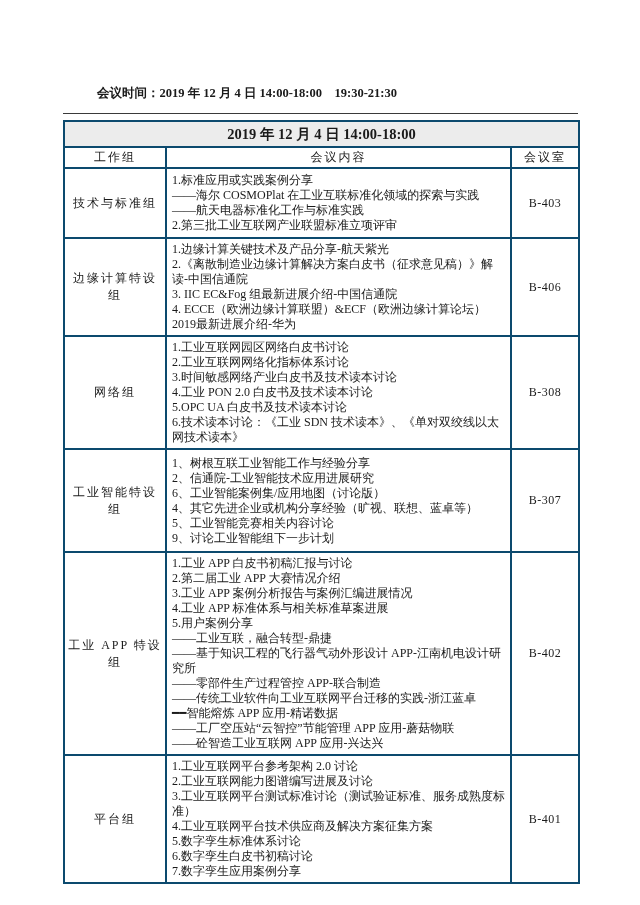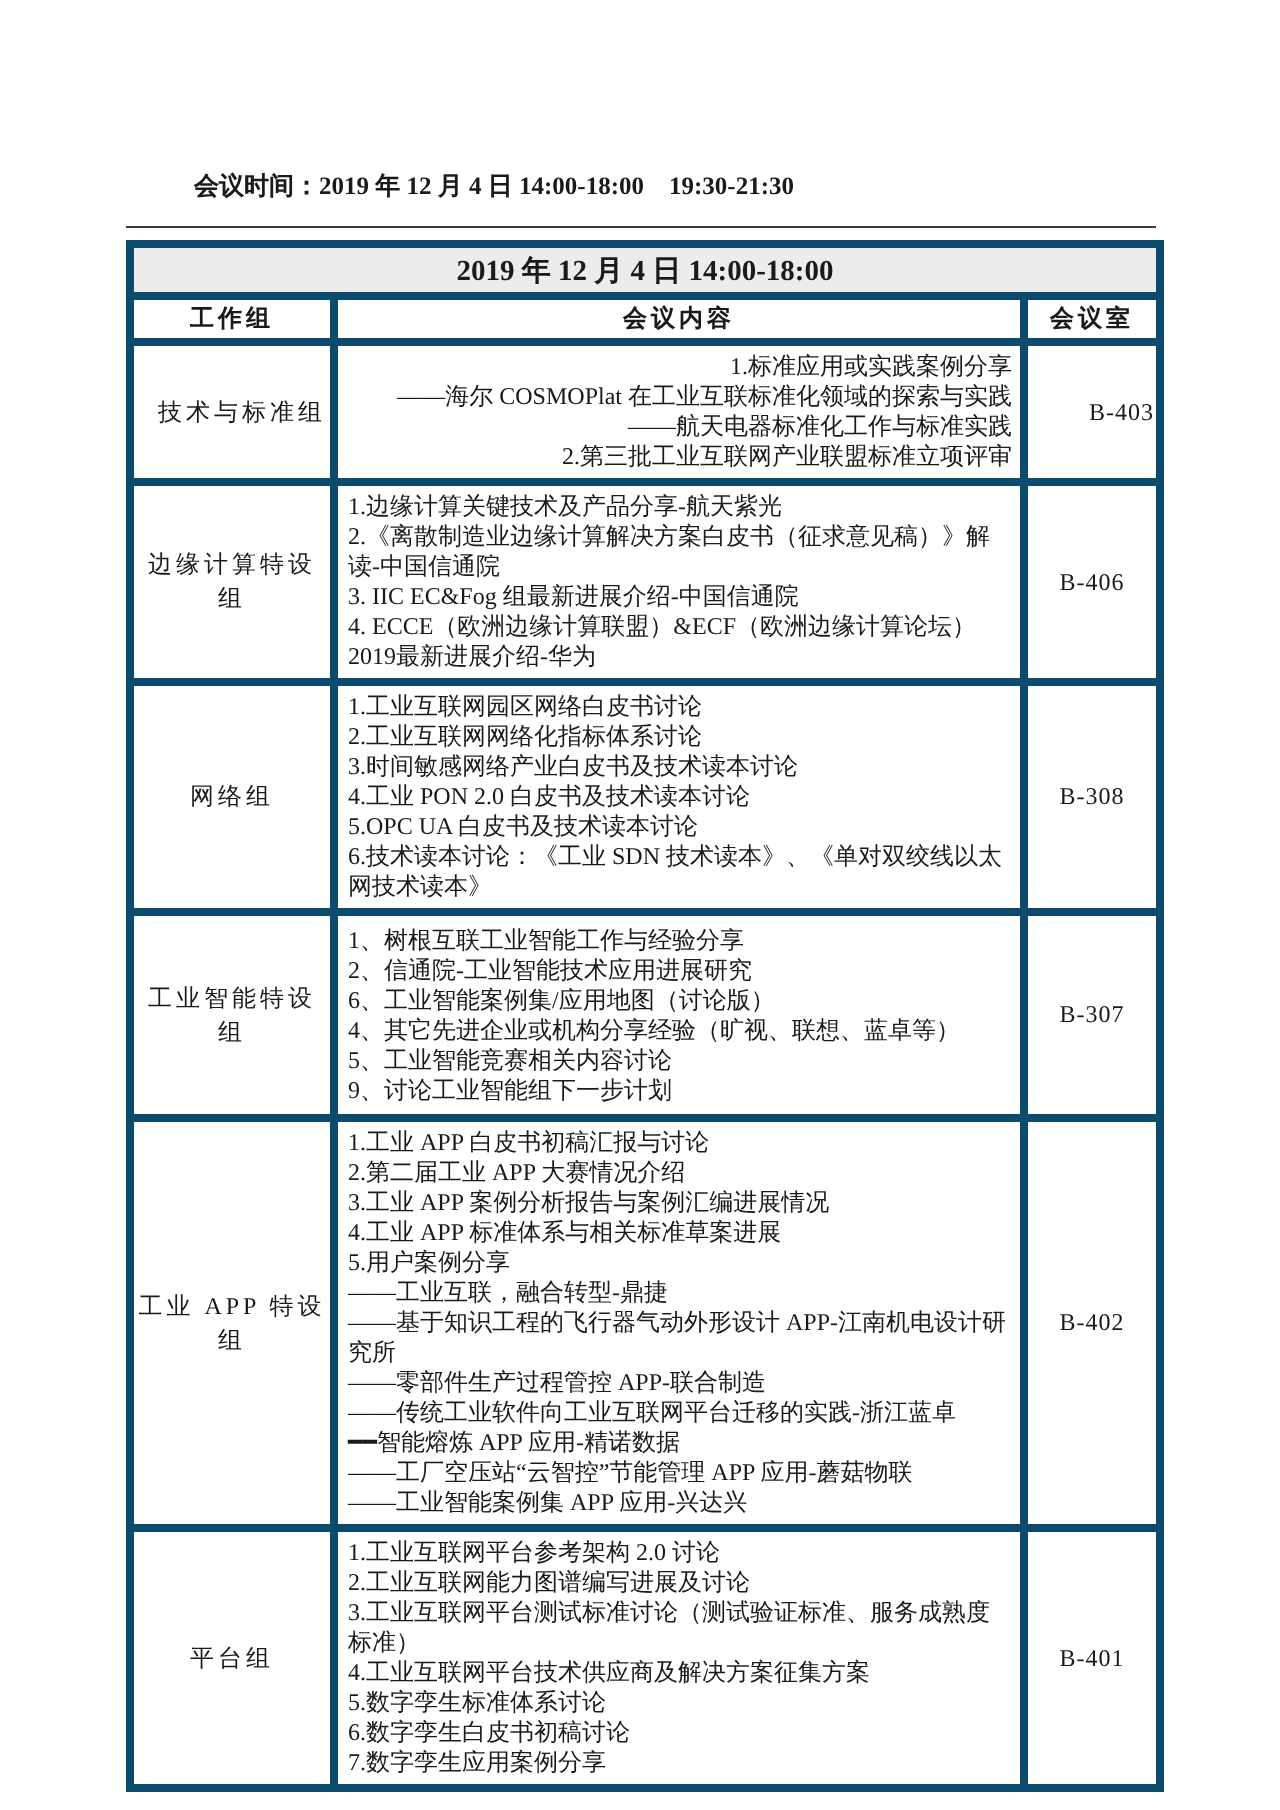--- a/index.html
+++ b/index.html
@@ -36,34 +36,34 @@
     border-top: 1px solid #3a3a3a;
     height: 0;
   }
   table.schedule {
     margin-left: 63px;
     width: 515px;
     border-collapse: collapse;
     table-layout: fixed;
   }
   table.schedule th, table.schedule td {
-    border: 4px solid #0c4a6e;
+    border: 2px solid #0c4a6e;
     box-sizing: border-box;
   }
   td.title {
     background: #ececec;
     height: 26px;
     text-align: center;
     vertical-align: middle;
     font-weight: bold;
     font-size: 14.5px;
   }
   tr.cols th {
     height: 20px;
-    font-weight: bold;
+    font-weight: normal;
     font-size: 12px;
     letter-spacing: 2px;
     text-align: center;
     vertical-align: middle;
   }
   col.c-group { width: 102px; }
   col.c-content { width: 345px; }
   col.c-room { width: 68px; }
   td.group {
     text-align: center;
@@ -79,21 +79,21 @@
   }
   td.content .line {
     line-height: 15px;
   }
   td.room {
     text-align: center;
     vertical-align: middle;
     font-size: 12px;
     letter-spacing: 0.5px;
   }
-  tbody tr:nth-child(1) td { height: 70px; text-align: right; }
+  tbody tr:nth-child(1) td { height: 70px; }
   tbody tr:nth-child(2) td { height: 96px; }
   tbody tr:nth-child(3) td { height: 109px; }
   tbody tr:nth-child(4) td { height: 103px; }
   tbody tr:nth-child(5) td { height: 189px; margin-top: 48px; }
   tbody tr:nth-child(6) td { height: 123px; }
 </style>
 </head>
 <body>
 
 <div class="page">
@@ -171,21 +171,21 @@
             <div class="line">2.第二届工业 APP 大赛情况介绍</div>
             <div class="line">3.工业 APP 案例分析报告与案例汇编进展情况</div>
             <div class="line">4.工业 APP 标准体系与相关标准草案进展</div>
             <div class="line">5.用户案例分享</div>
             <div class="line">——工业互联，融合转型-鼎捷</div>
             <div class="line">——基于知识工程的飞行器气动外形设计 APP-江南机电设计研究所</div>
             <div class="line">——零部件生产过程管控 APP-联合制造</div>
             <div class="line">——传统工业软件向工业互联网平台迁移的实践-浙江蓝卓</div>
             <div class="line">━━智能熔炼 APP 应用-精诺数据</div>
             <div class="line">——工厂空压站“云智控”节能管理 APP 应用-蘑菇物联</div>
-            <div class="line">——工业智能案例集 APP 应用-兴达兴</div>
+            <div class="line">——砼智造工业互联网 APP 应用-兴达兴</div>
           </td>
           <td class="room">B-402</td>
         </tr>
         <tr>
           <td class="group">平台组</td>
           <td class="content">
             <div class="line">1.工业互联网平台参考架构 2.0 讨论</div>
             <div class="line">2.工业互联网能力图谱编写进展及讨论</div>
             <div class="line">3.工业互联网平台测试标准讨论（测试验证标准、服务成熟度标准）</div>
             <div class="line">4.工业互联网平台技术供应商及解决方案征集方案</div>

